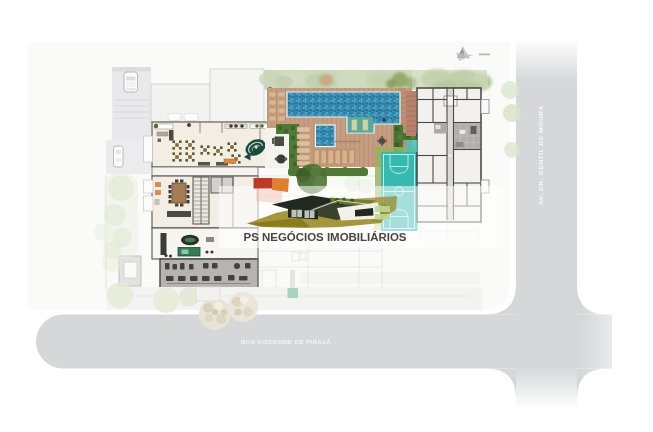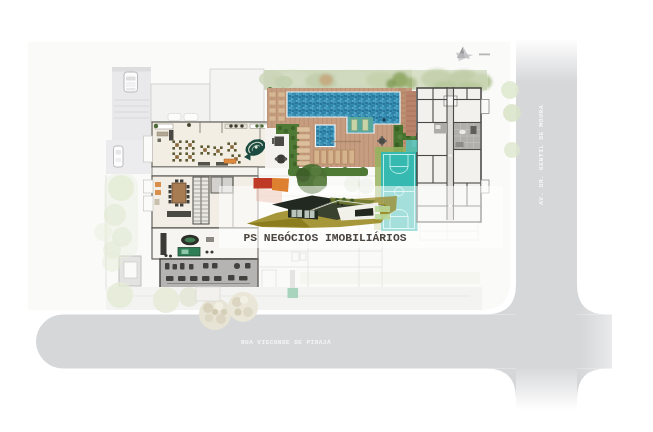--- a/index.html
+++ b/index.html
@@ -1,17 +1,17 @@
 <!DOCTYPE html>
 <html><head>
 <meta charset="utf-8">
 <style>
   html,body{margin:0;padding:0;background:#ffffff;}
   #stage{position:relative;width:653px;height:432px;overflow:hidden;background:#fff;
-         font-family:Liberation Mono, monospace;}
+         font-family:Liberation Sans, sans-serif;}
   svg{display:block;}
 </style>
 </head>
 <body>
 <div id="stage">
 <svg width="653" height="432" viewBox="0 0 653 432" xmlns="http://www.w3.org/2000/svg">
 <defs>
   <linearGradient id="avTop" x1="0" y1="38" x2="0" y2="82" gradientUnits="userSpaceOnUse">
     <stop offset="0" stop-color="#d6d7d9" stop-opacity="0"></stop>
     <stop offset="1" stop-color="#d6d7d9" stop-opacity="1"></stop>

